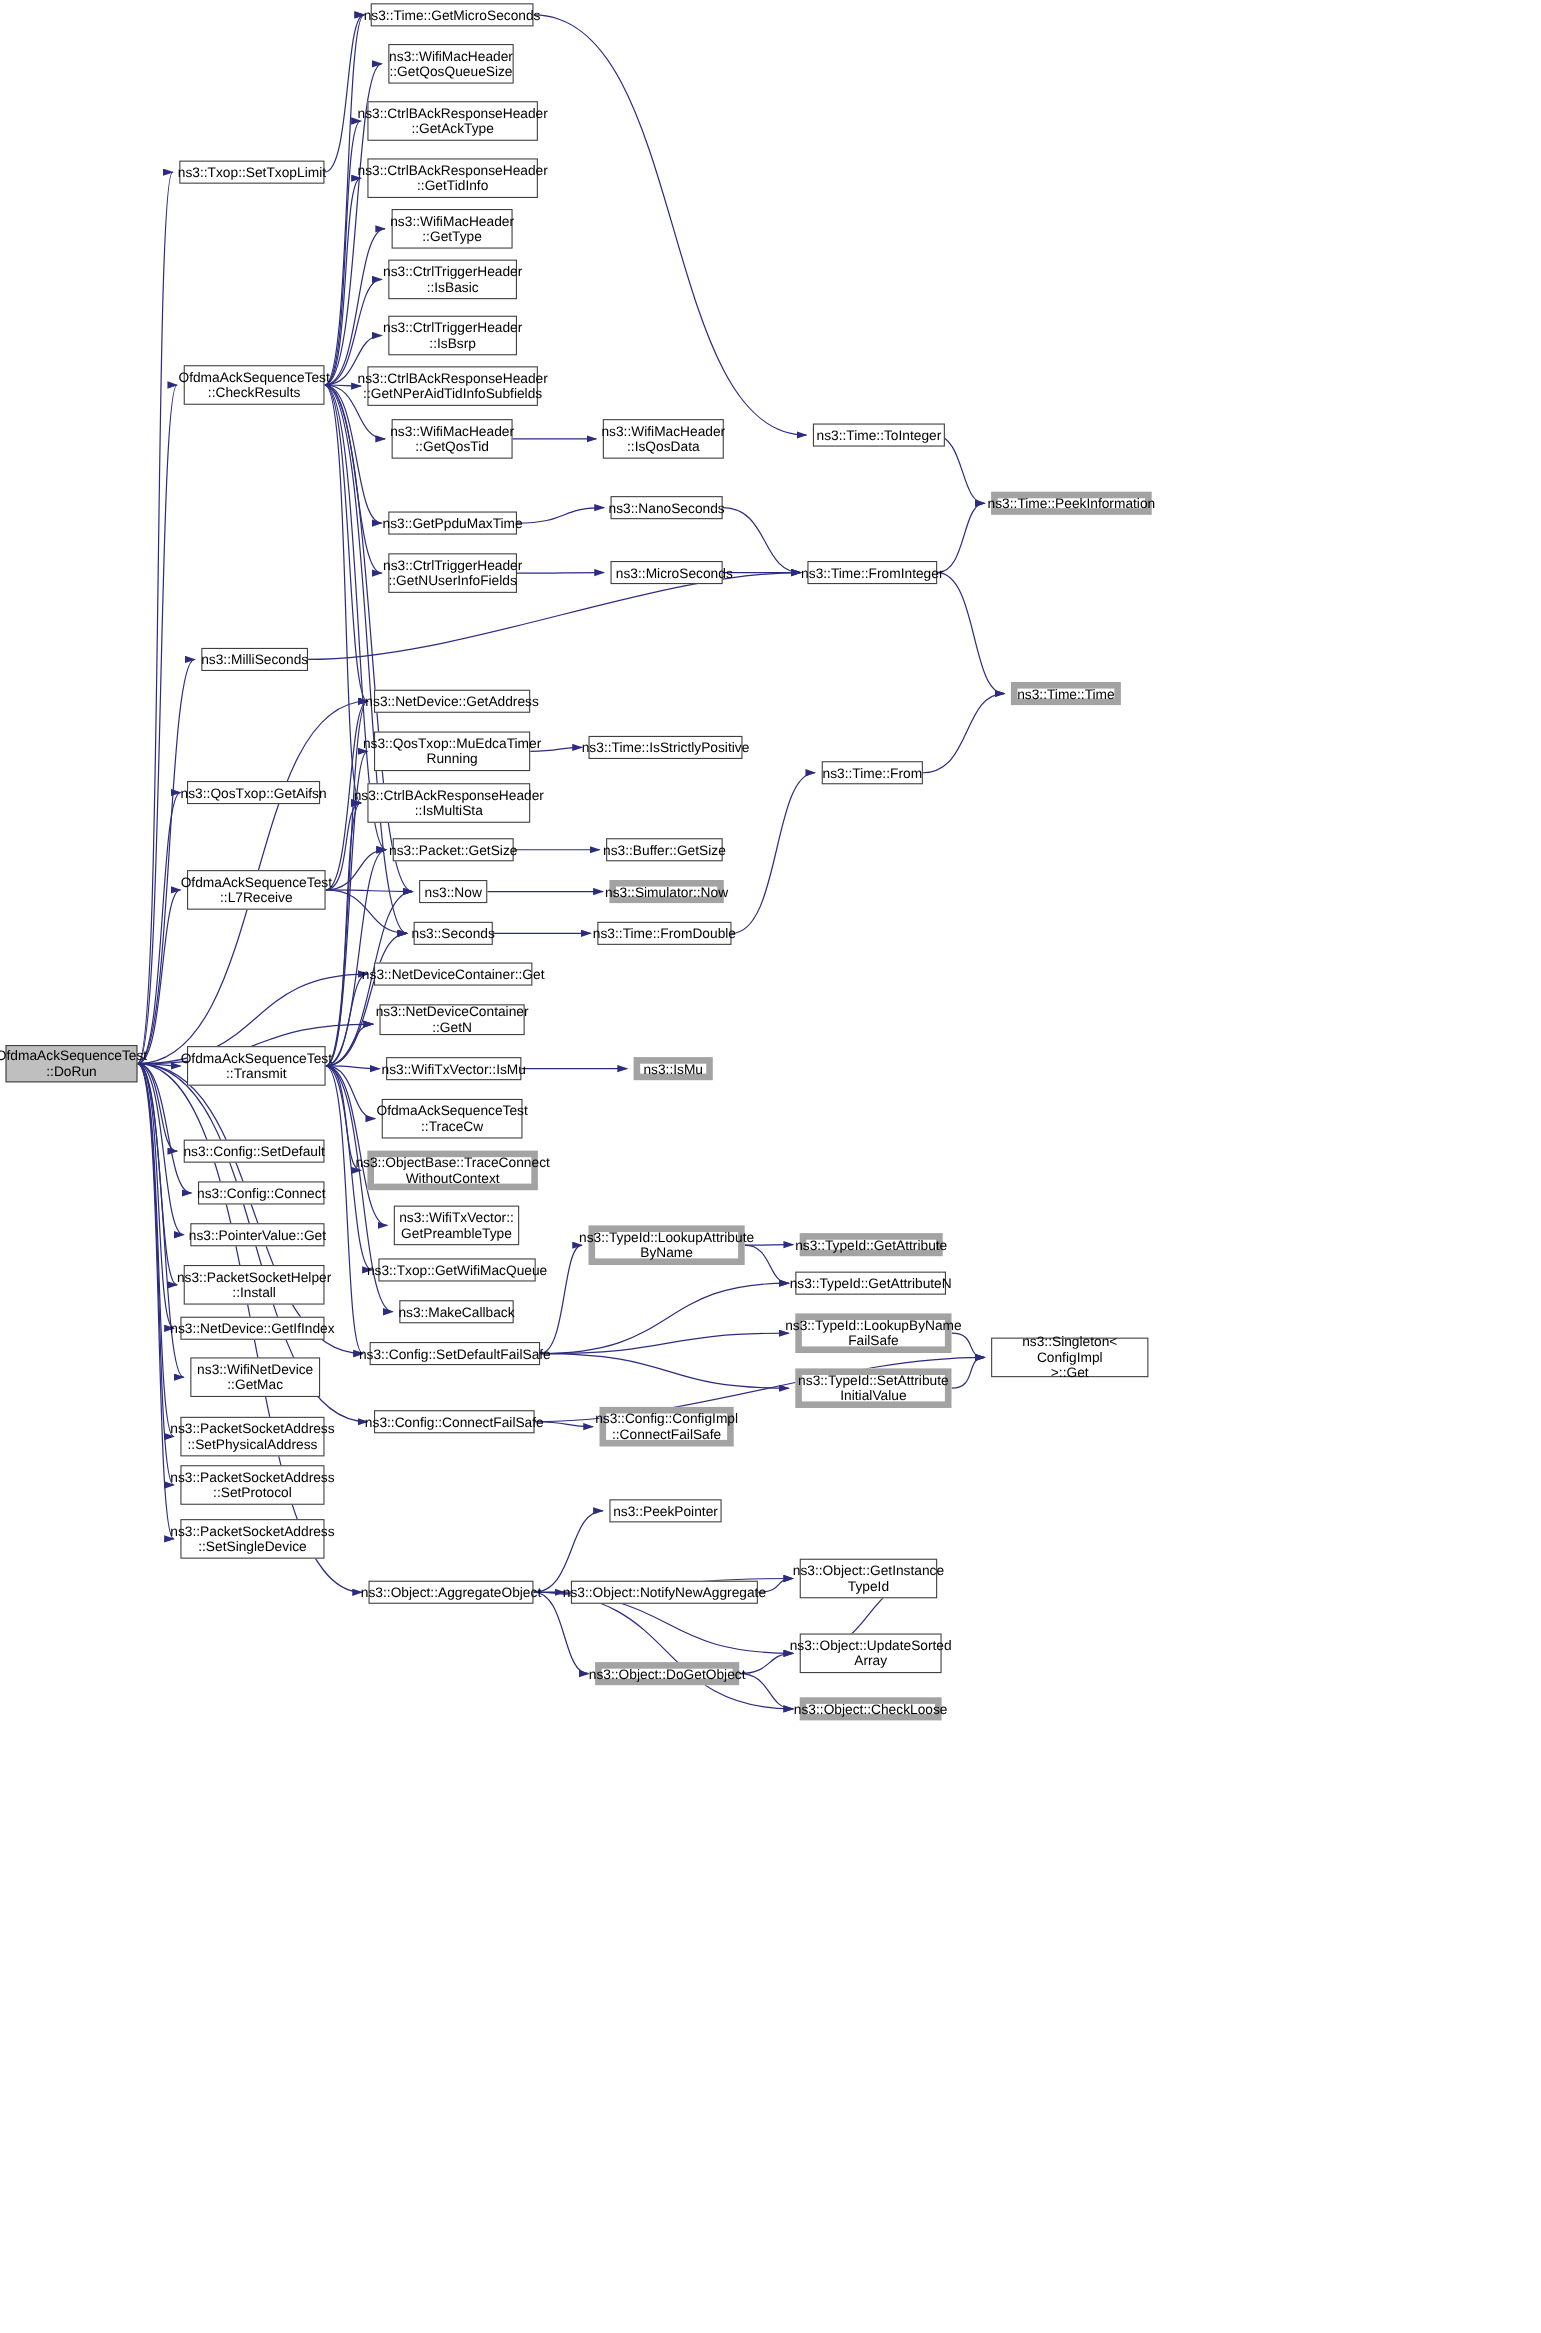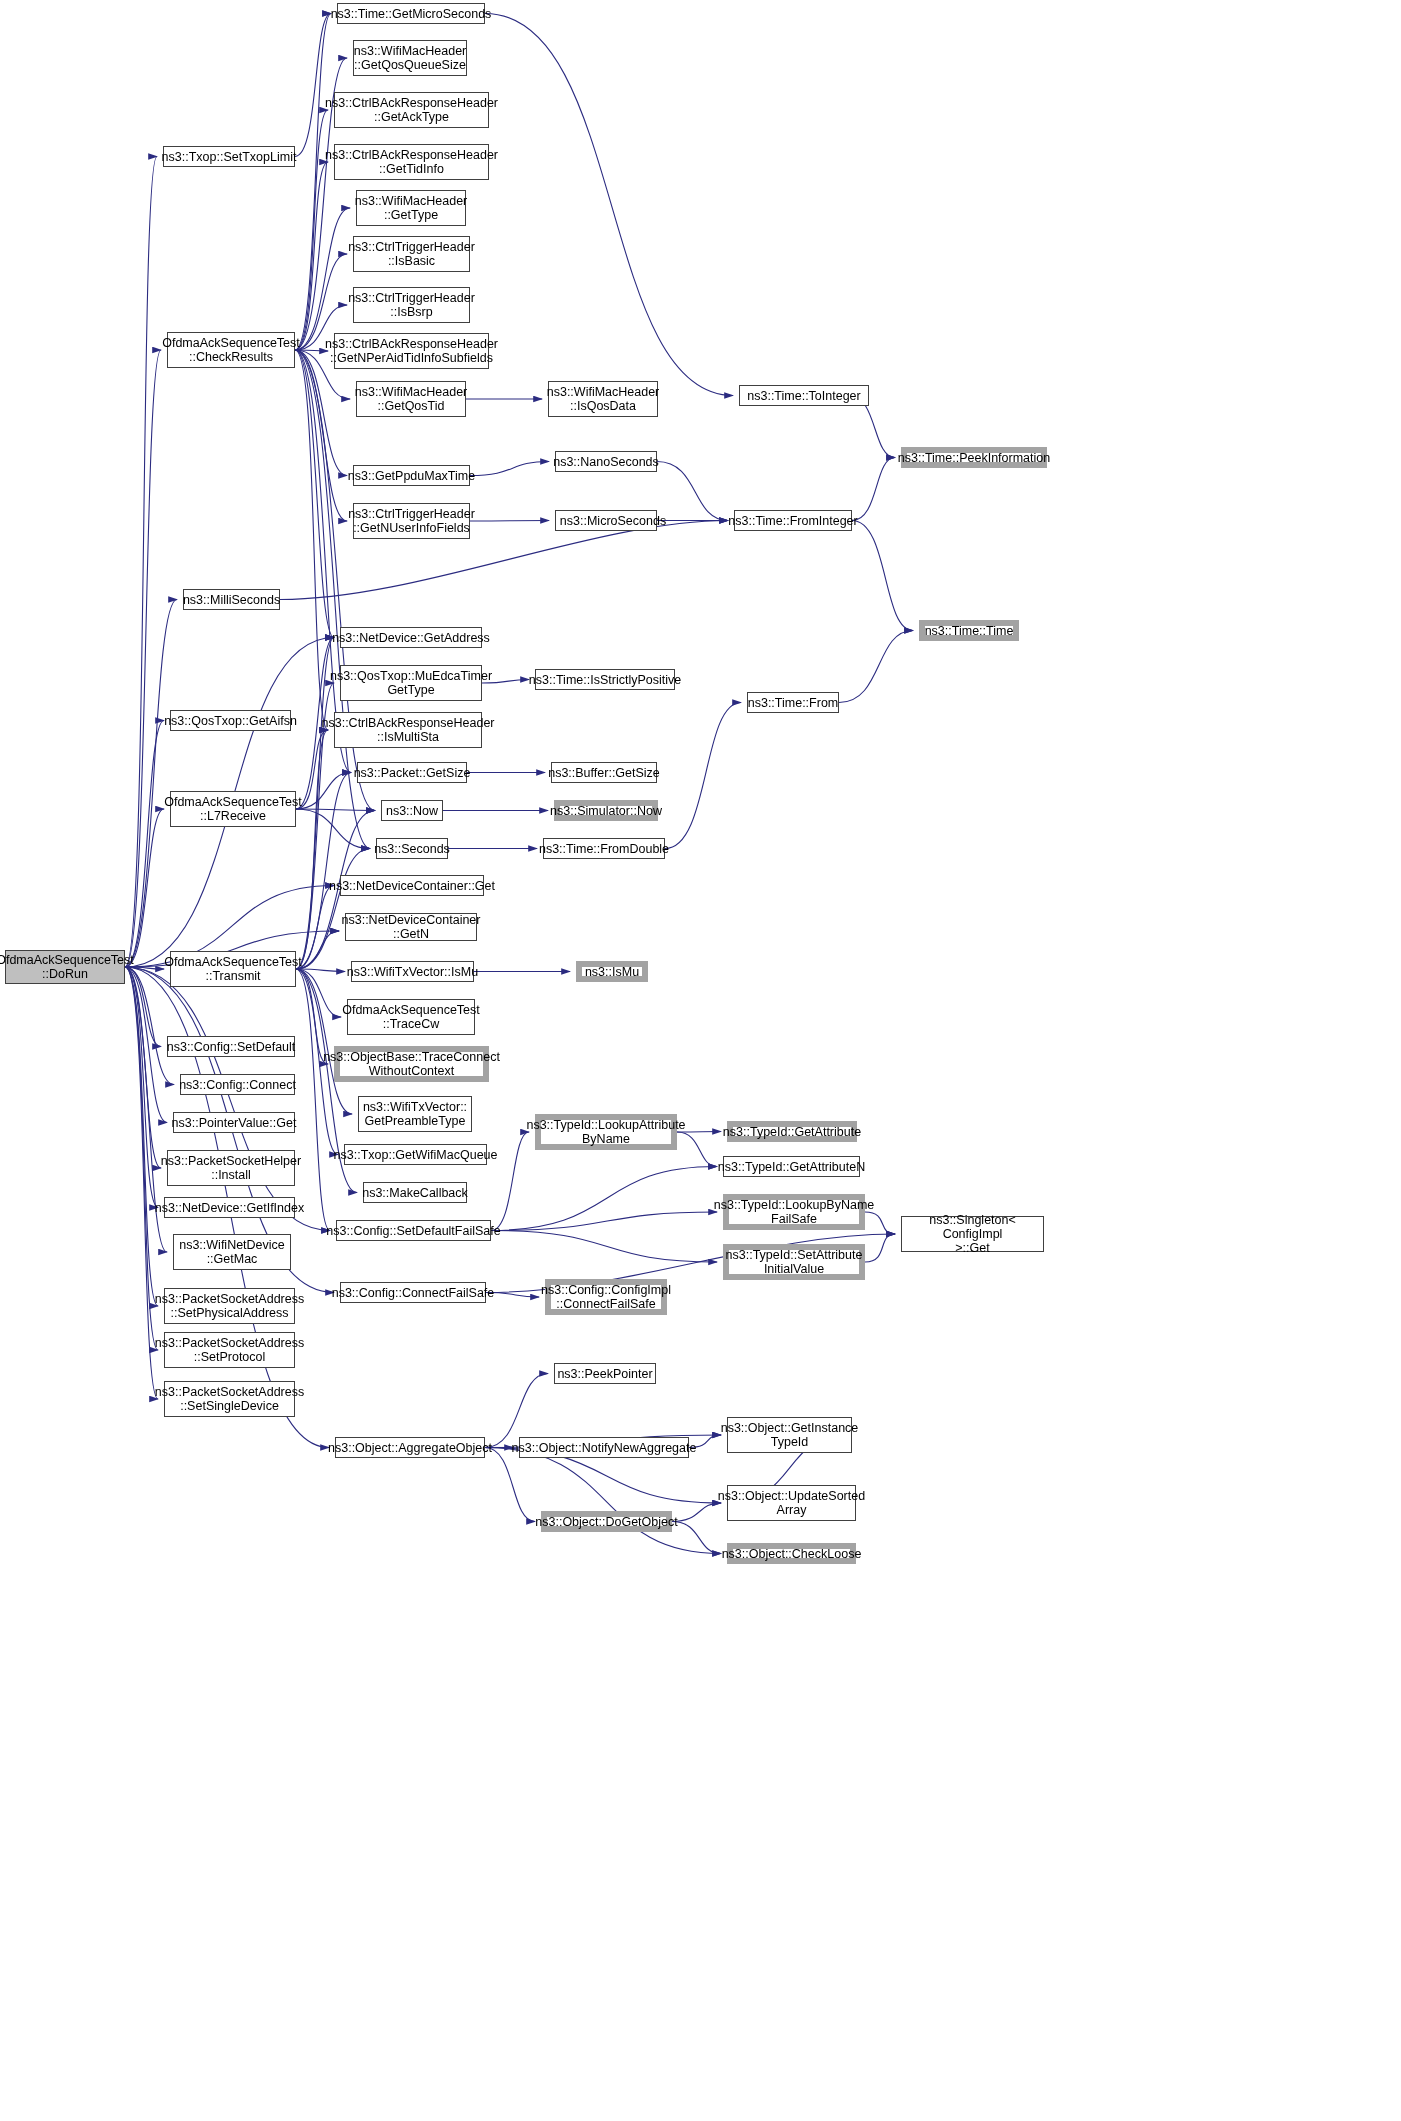--- a/index.html
+++ b/index.html
@@ -136,36 +136,36 @@
       <div class="node" style="left: 353px; top: 236px; width: 117px; height: 36px;">ns3::CtrlTriggerHeader
 ::IsBasic</div>
       <div class="node" style="left: 353px; top: 287px; width: 117px; height: 36px;">ns3::CtrlTriggerHeader
 ::IsBsrp</div>
       <div class="node" style="left: 334px; top: 333px; width: 155px; height: 36px;">ns3::CtrlBAckResponseHeader
 ::GetNPerAidTidInfoSubfields</div>
       <div class="node" style="left: 356px; top: 381px; width: 110px; height: 36px;">ns3::WifiMacHeader
 ::GetQosTid</div>
       <div class="node" style="left: 548px; top: 381px; width: 110px; height: 36px;">ns3::WifiMacHeader
 ::IsQosData</div>
-      <div class="node" style="left: 739px; top: 385px; width: 130px; height: 21px;">ns3::Time::ToInteger</div>
+      <div class="node" style="left: 739px; top: 385px; width: 120px; height: 21px;">ns3::Time::ToInteger</div>
       <div class="node red" style="left: 901px; top: 447px; width: 146px; height: 21px;">ns3::Time::PeekInformation</div>
       <div class="node" style="left: 555px; top: 451px; width: 102px; height: 21px;">ns3::NanoSeconds</div>
       <div class="node" style="left: 353px; top: 465px; width: 117px; height: 21px;">ns3::GetPpduMaxTime</div>
       <div class="node" style="left: 353px; top: 503px; width: 117px; height: 36px;">ns3::CtrlTriggerHeader
 ::GetNUserInfoFields</div>
       <div class="node" style="left: 555px; top: 510px; width: 102px; height: 21px; padding-left: 17px;">ns3::MicroSeconds</div>
       <div class="node" style="left: 734px; top: 510px; width: 118px; height: 21px;">ns3::Time::FromInteger</div>
       <div class="node red" style="left: 919px; top: 620px; width: 100px; height: 21px;">ns3::Time::Time</div>
       <div class="node" style="left: 183px; top: 589px; width: 97px; height: 21px;">ns3::MilliSeconds</div>
       <div class="node" style="left: 167px; top: 332px; width: 128px; height: 36px;">OfdmaAckSequenceTest
 ::CheckResults</div>
       <div class="node" style="left: 163px; top: 146px; width: 132px; height: 21px;">ns3::Txop::SetTxopLimit</div>
       <div class="node" style="left: 340px; top: 627px; width: 142px; height: 21px;">ns3::NetDevice::GetAddress</div>
       <div class="node" style="left: 340px; top: 665px; width: 142px; height: 36px;">ns3::QosTxop::MuEdcaTimer
-GetType</div>
+Running</div>
       <div class="node" style="left: 535px; top: 669px; width: 140px; height: 21px;">ns3::Time::IsStrictlyPositive</div>
       <div class="node" style="left: 334px; top: 712px; width: 148px; height: 36px;">ns3::CtrlBAckResponseHeader
 ::IsMultiSta</div>
       <div class="node" style="left: 747px; top: 692px; width: 92px; height: 21px;">ns3::Time::From</div>
       <div class="node" style="left: 170px; top: 710px; width: 121px; height: 21px;">ns3::QosTxop::GetAifsn</div>
       <div class="node" style="left: 357px; top: 762px; width: 110px; height: 21px;">ns3::Packet::GetSize</div>
       <div class="node" style="left: 551px; top: 762px; width: 106px; height: 21px;">ns3::Buffer::GetSize</div>
       <div class="node" style="left: 381px; top: 800px; width: 62px; height: 21px;">ns3::Now</div>
       <div class="node red" style="left: 554px; top: 800px; width: 104px; height: 21px;">ns3::Simulator::Now</div>
       <div class="node" style="left: 170px; top: 791px; width: 126px; height: 36px;">OfdmaAckSequenceTest

